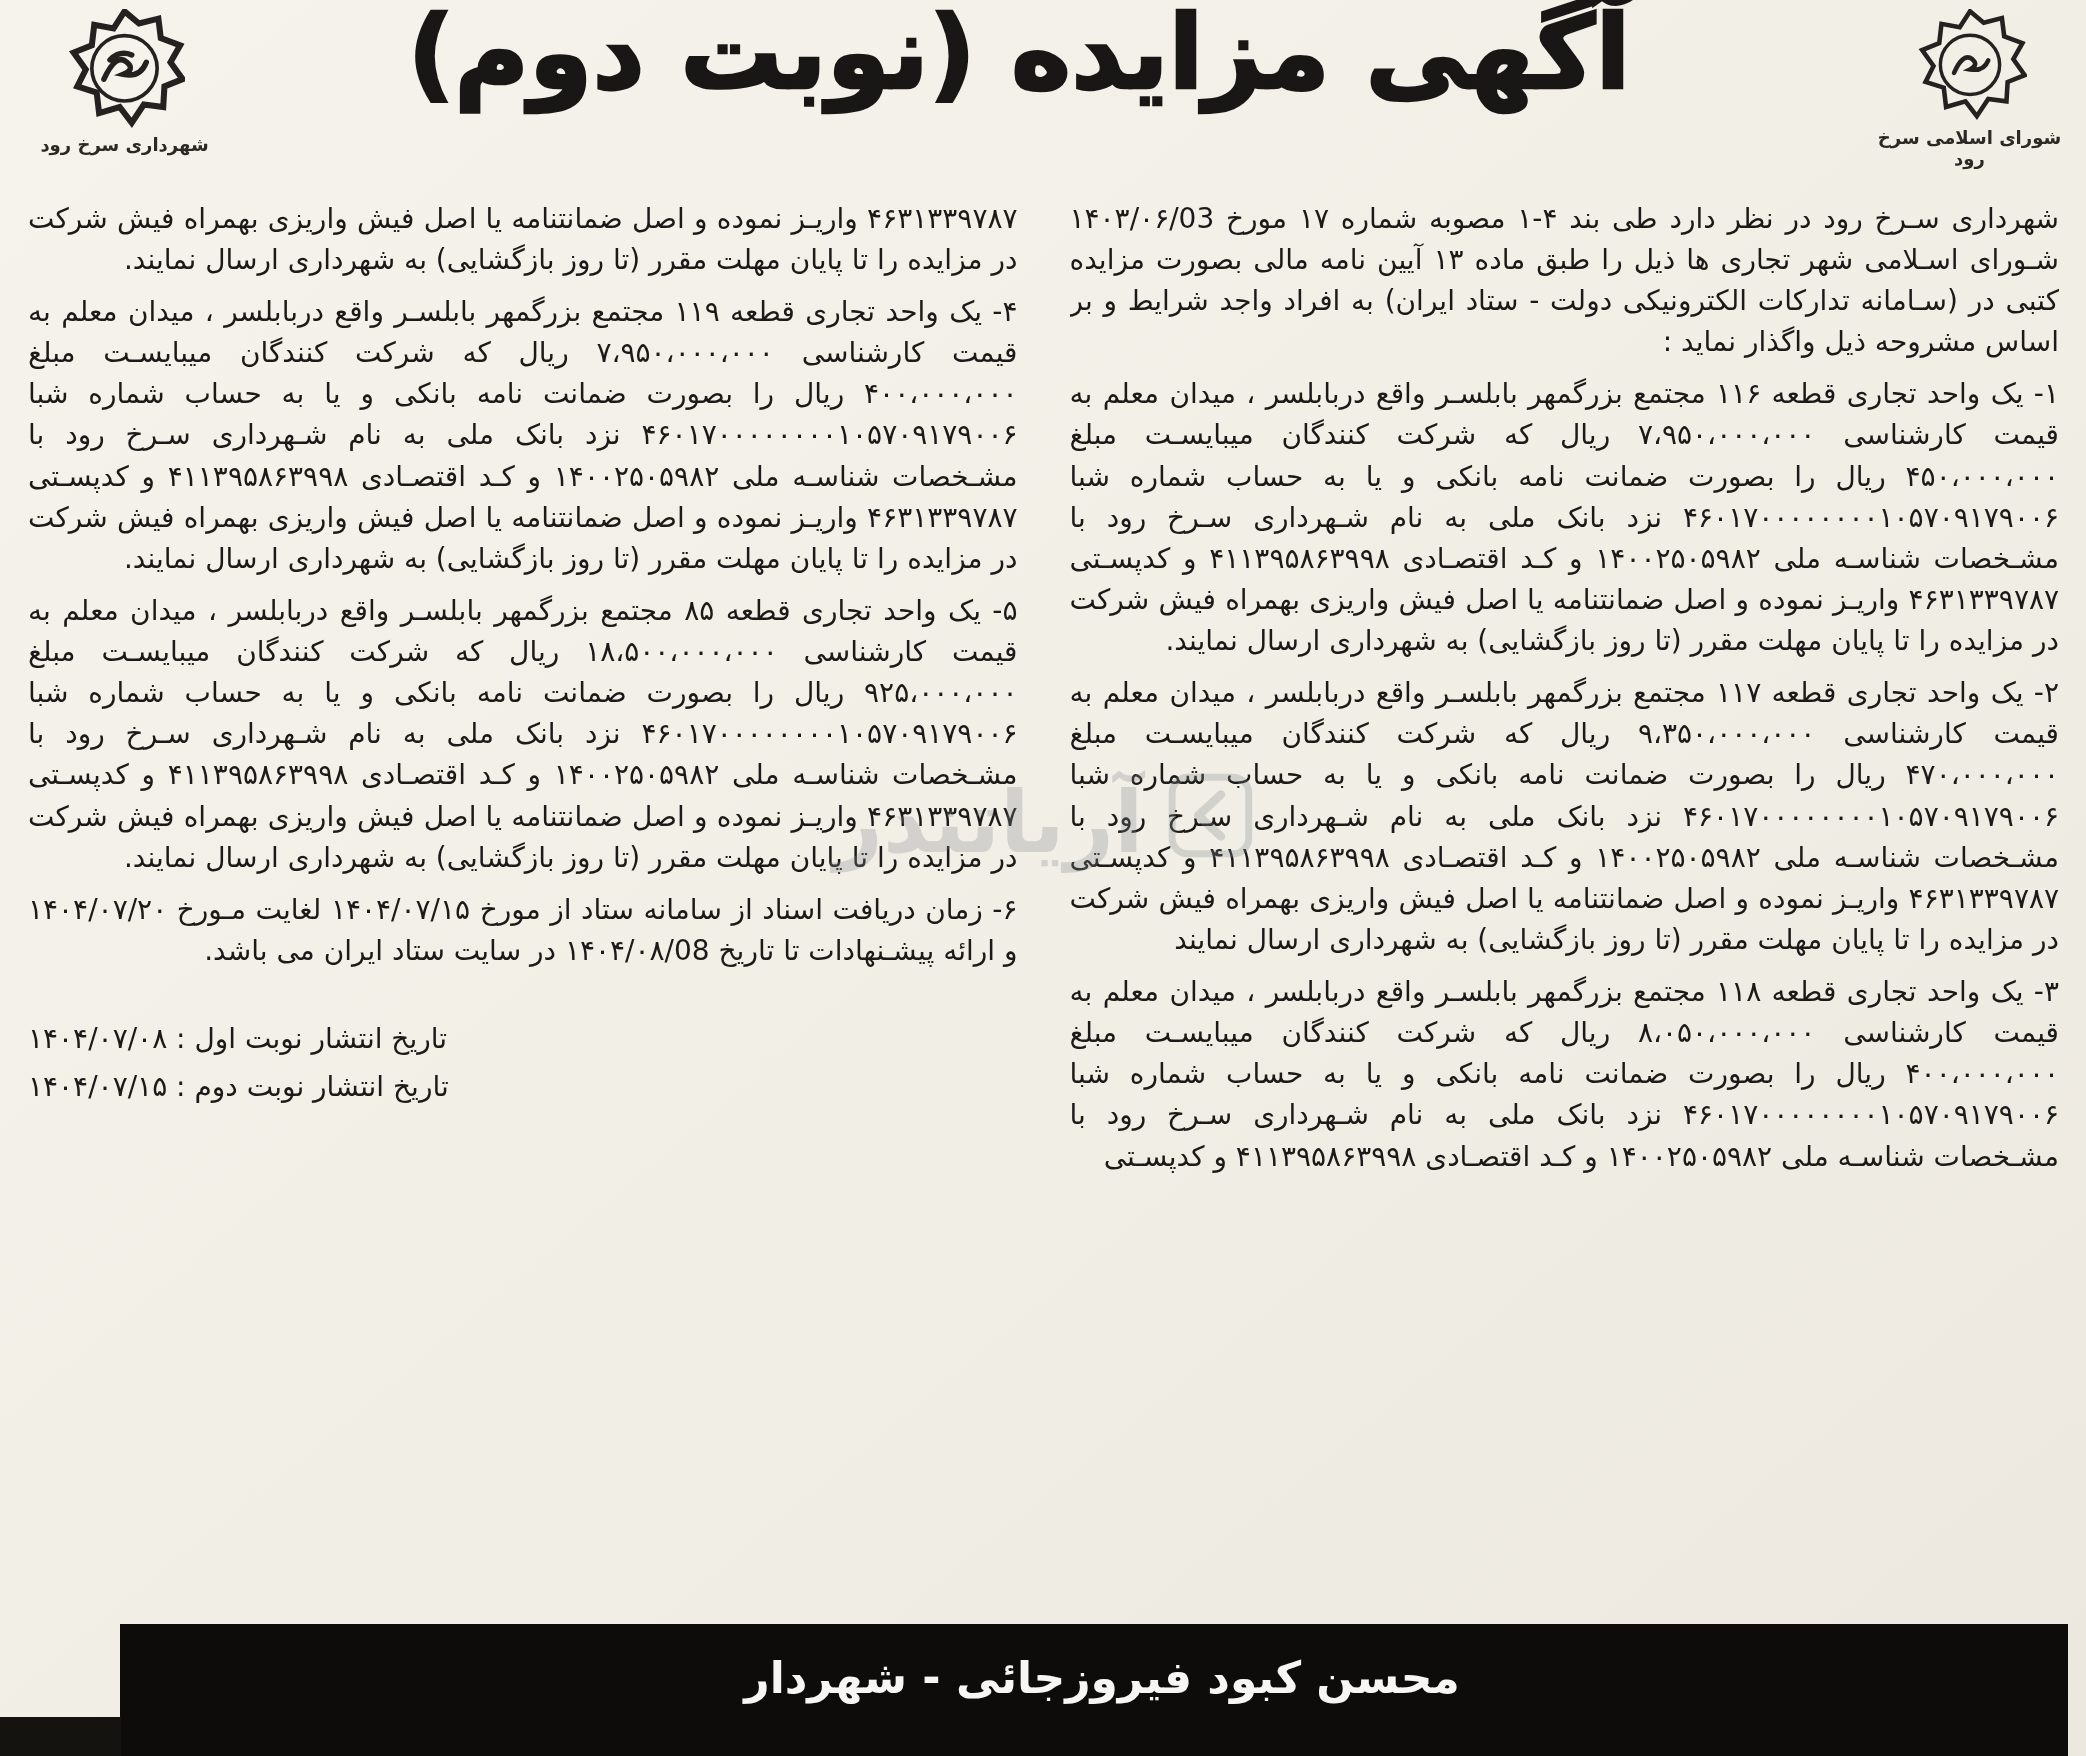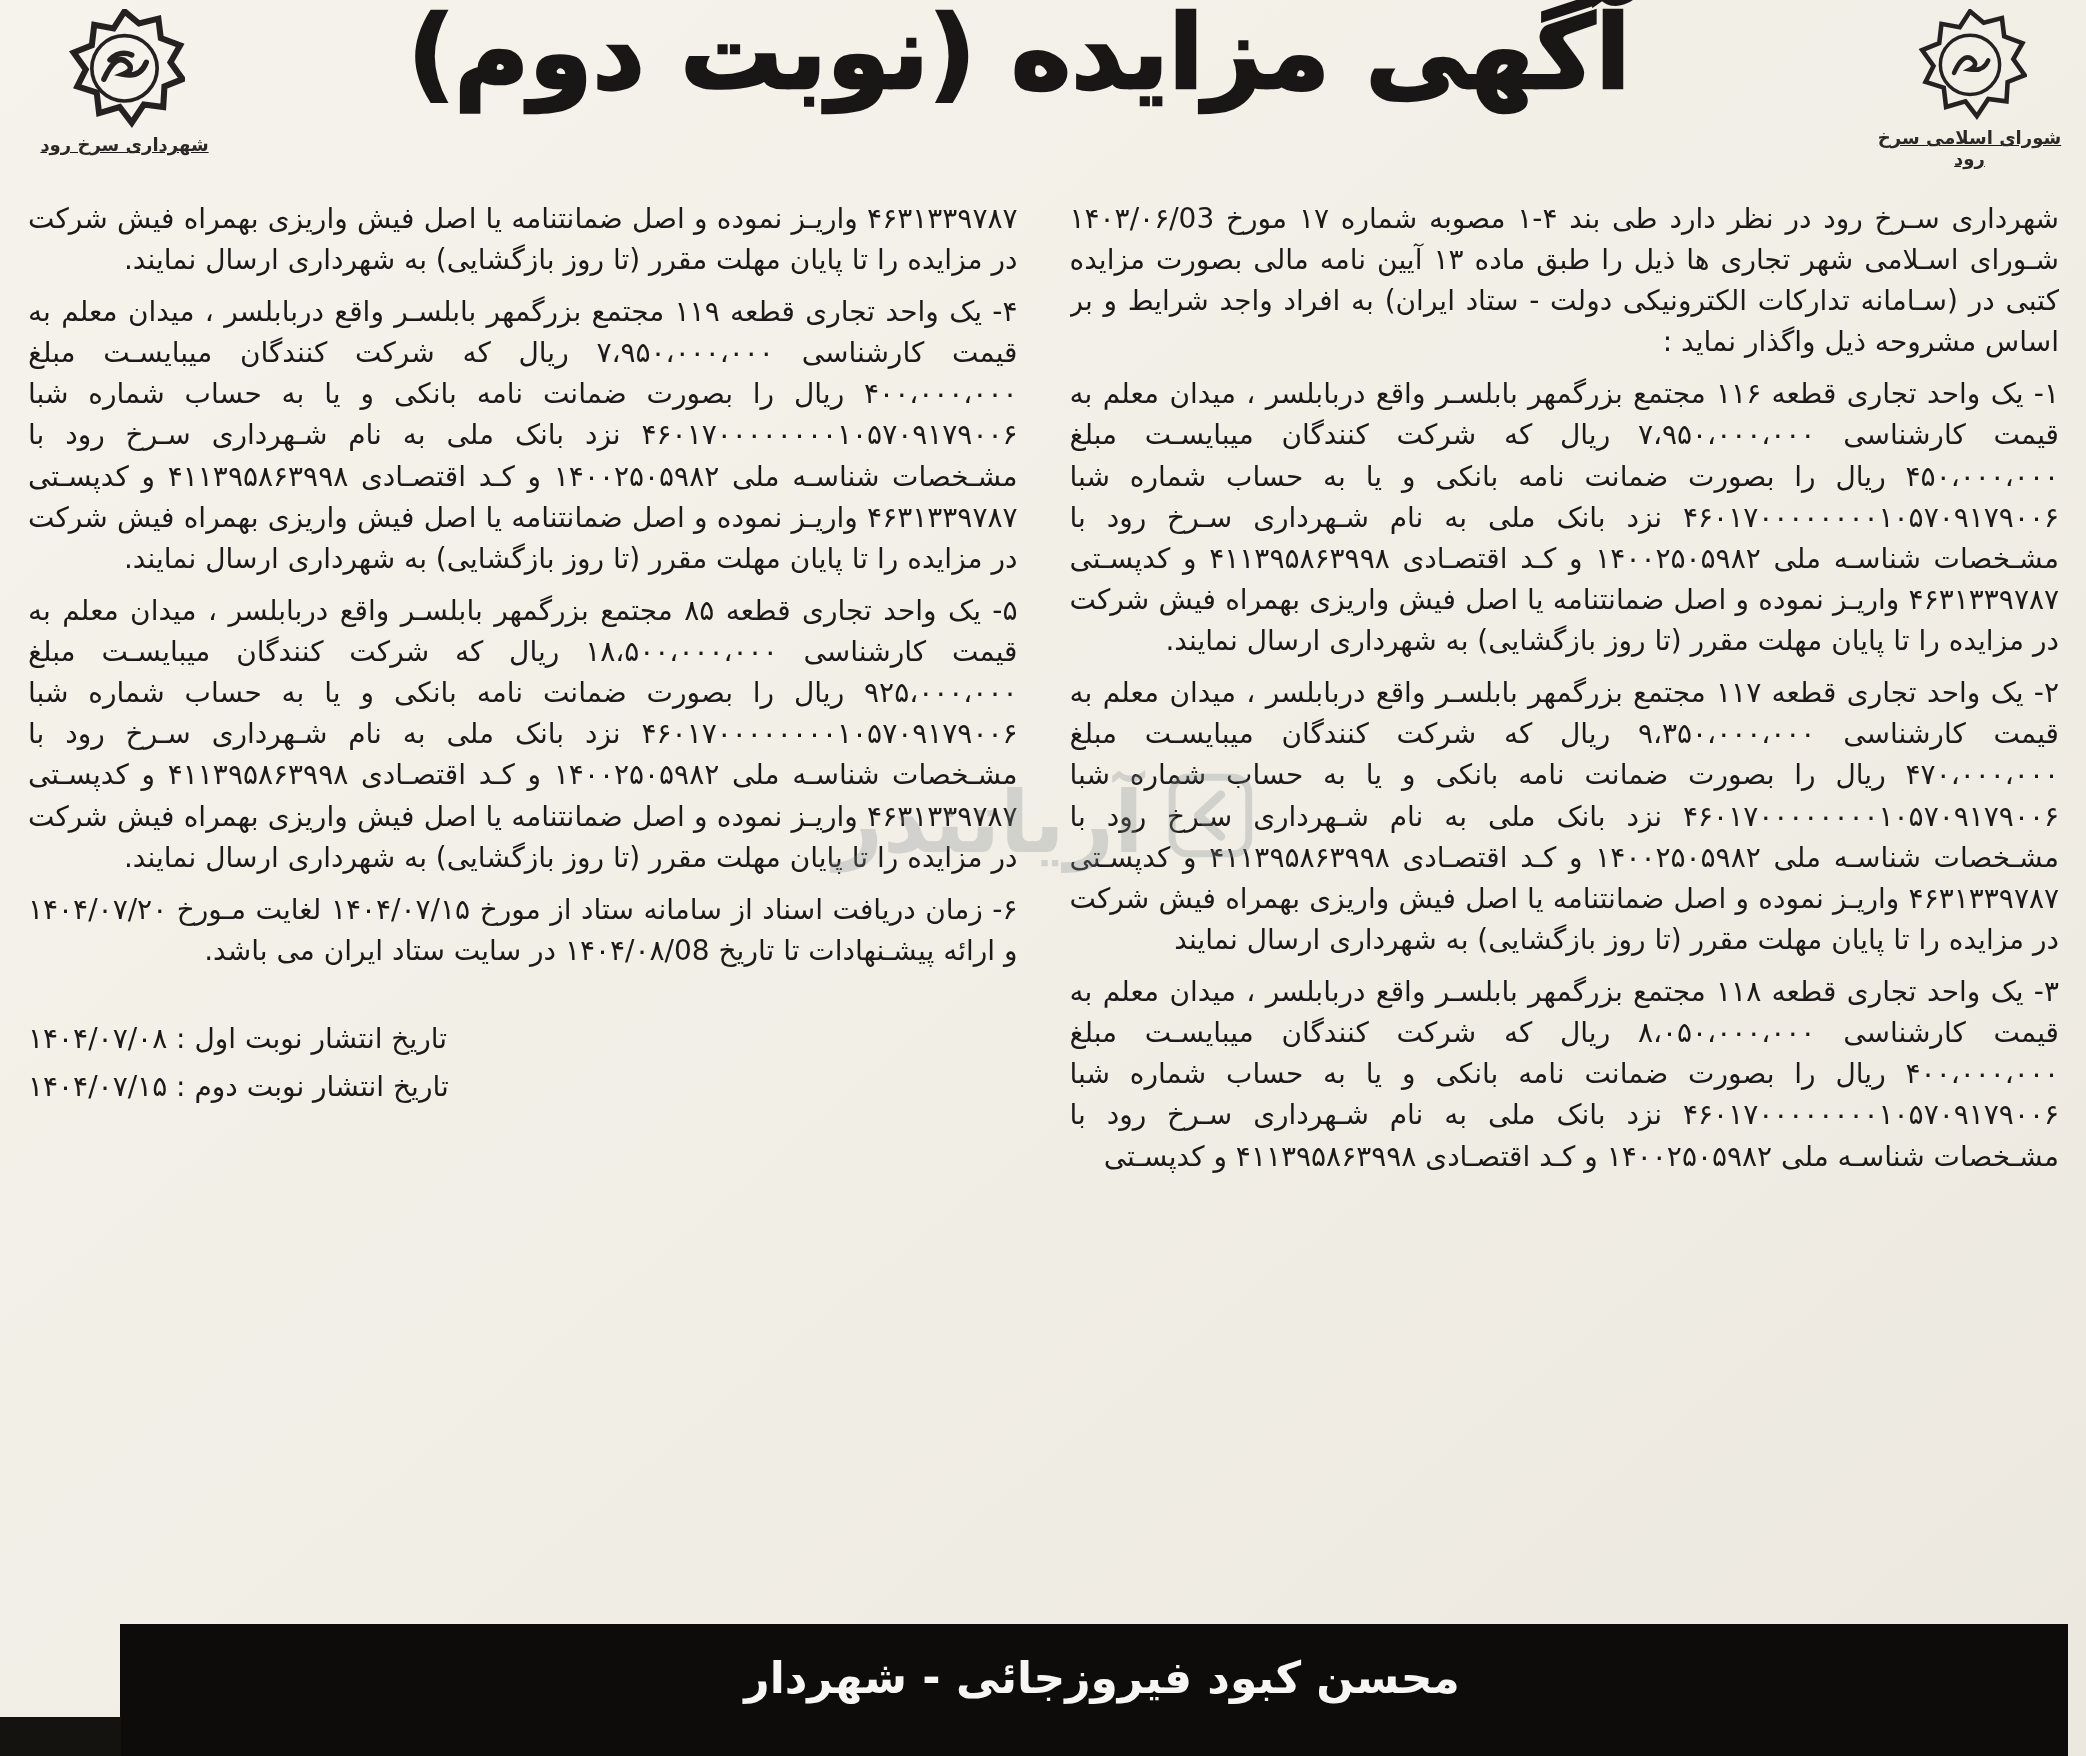--- a/index.html
+++ b/index.html
@@ -15,21 +15,21 @@
 
   
   .masthead{position:relative;height:201px;}
   .title{
     position:absolute;top:-6.7px;left:50%;transform:translateX(-52%);
     margin:0;white-space:nowrap;
     font-size:102px;font-weight:bold;
     -webkit-text-stroke:2.7px #181715;
     color:#181715;letter-spacing:-1.3px;
   }
-  .logo{position:absolute;top:9.4px;width:195px;text-align:center;text-decoration:underline;}
+  .logo{position:absolute;top:9.4px;width:195px;text-align:center;}
   .logo-municipality{left:27px;}
   .logo-council{right:20px;}
   .logo svg{display:block;margin:0 auto;}
   .logo-caption{
     margin-top:4px;font-size:18px;font-weight:bold;color:#2a2925;letter-spacing:0.7px;
   }
 
   
   .columns{
     position:absolute;top:198px;right:28px;left:28px;bottom:144px;

